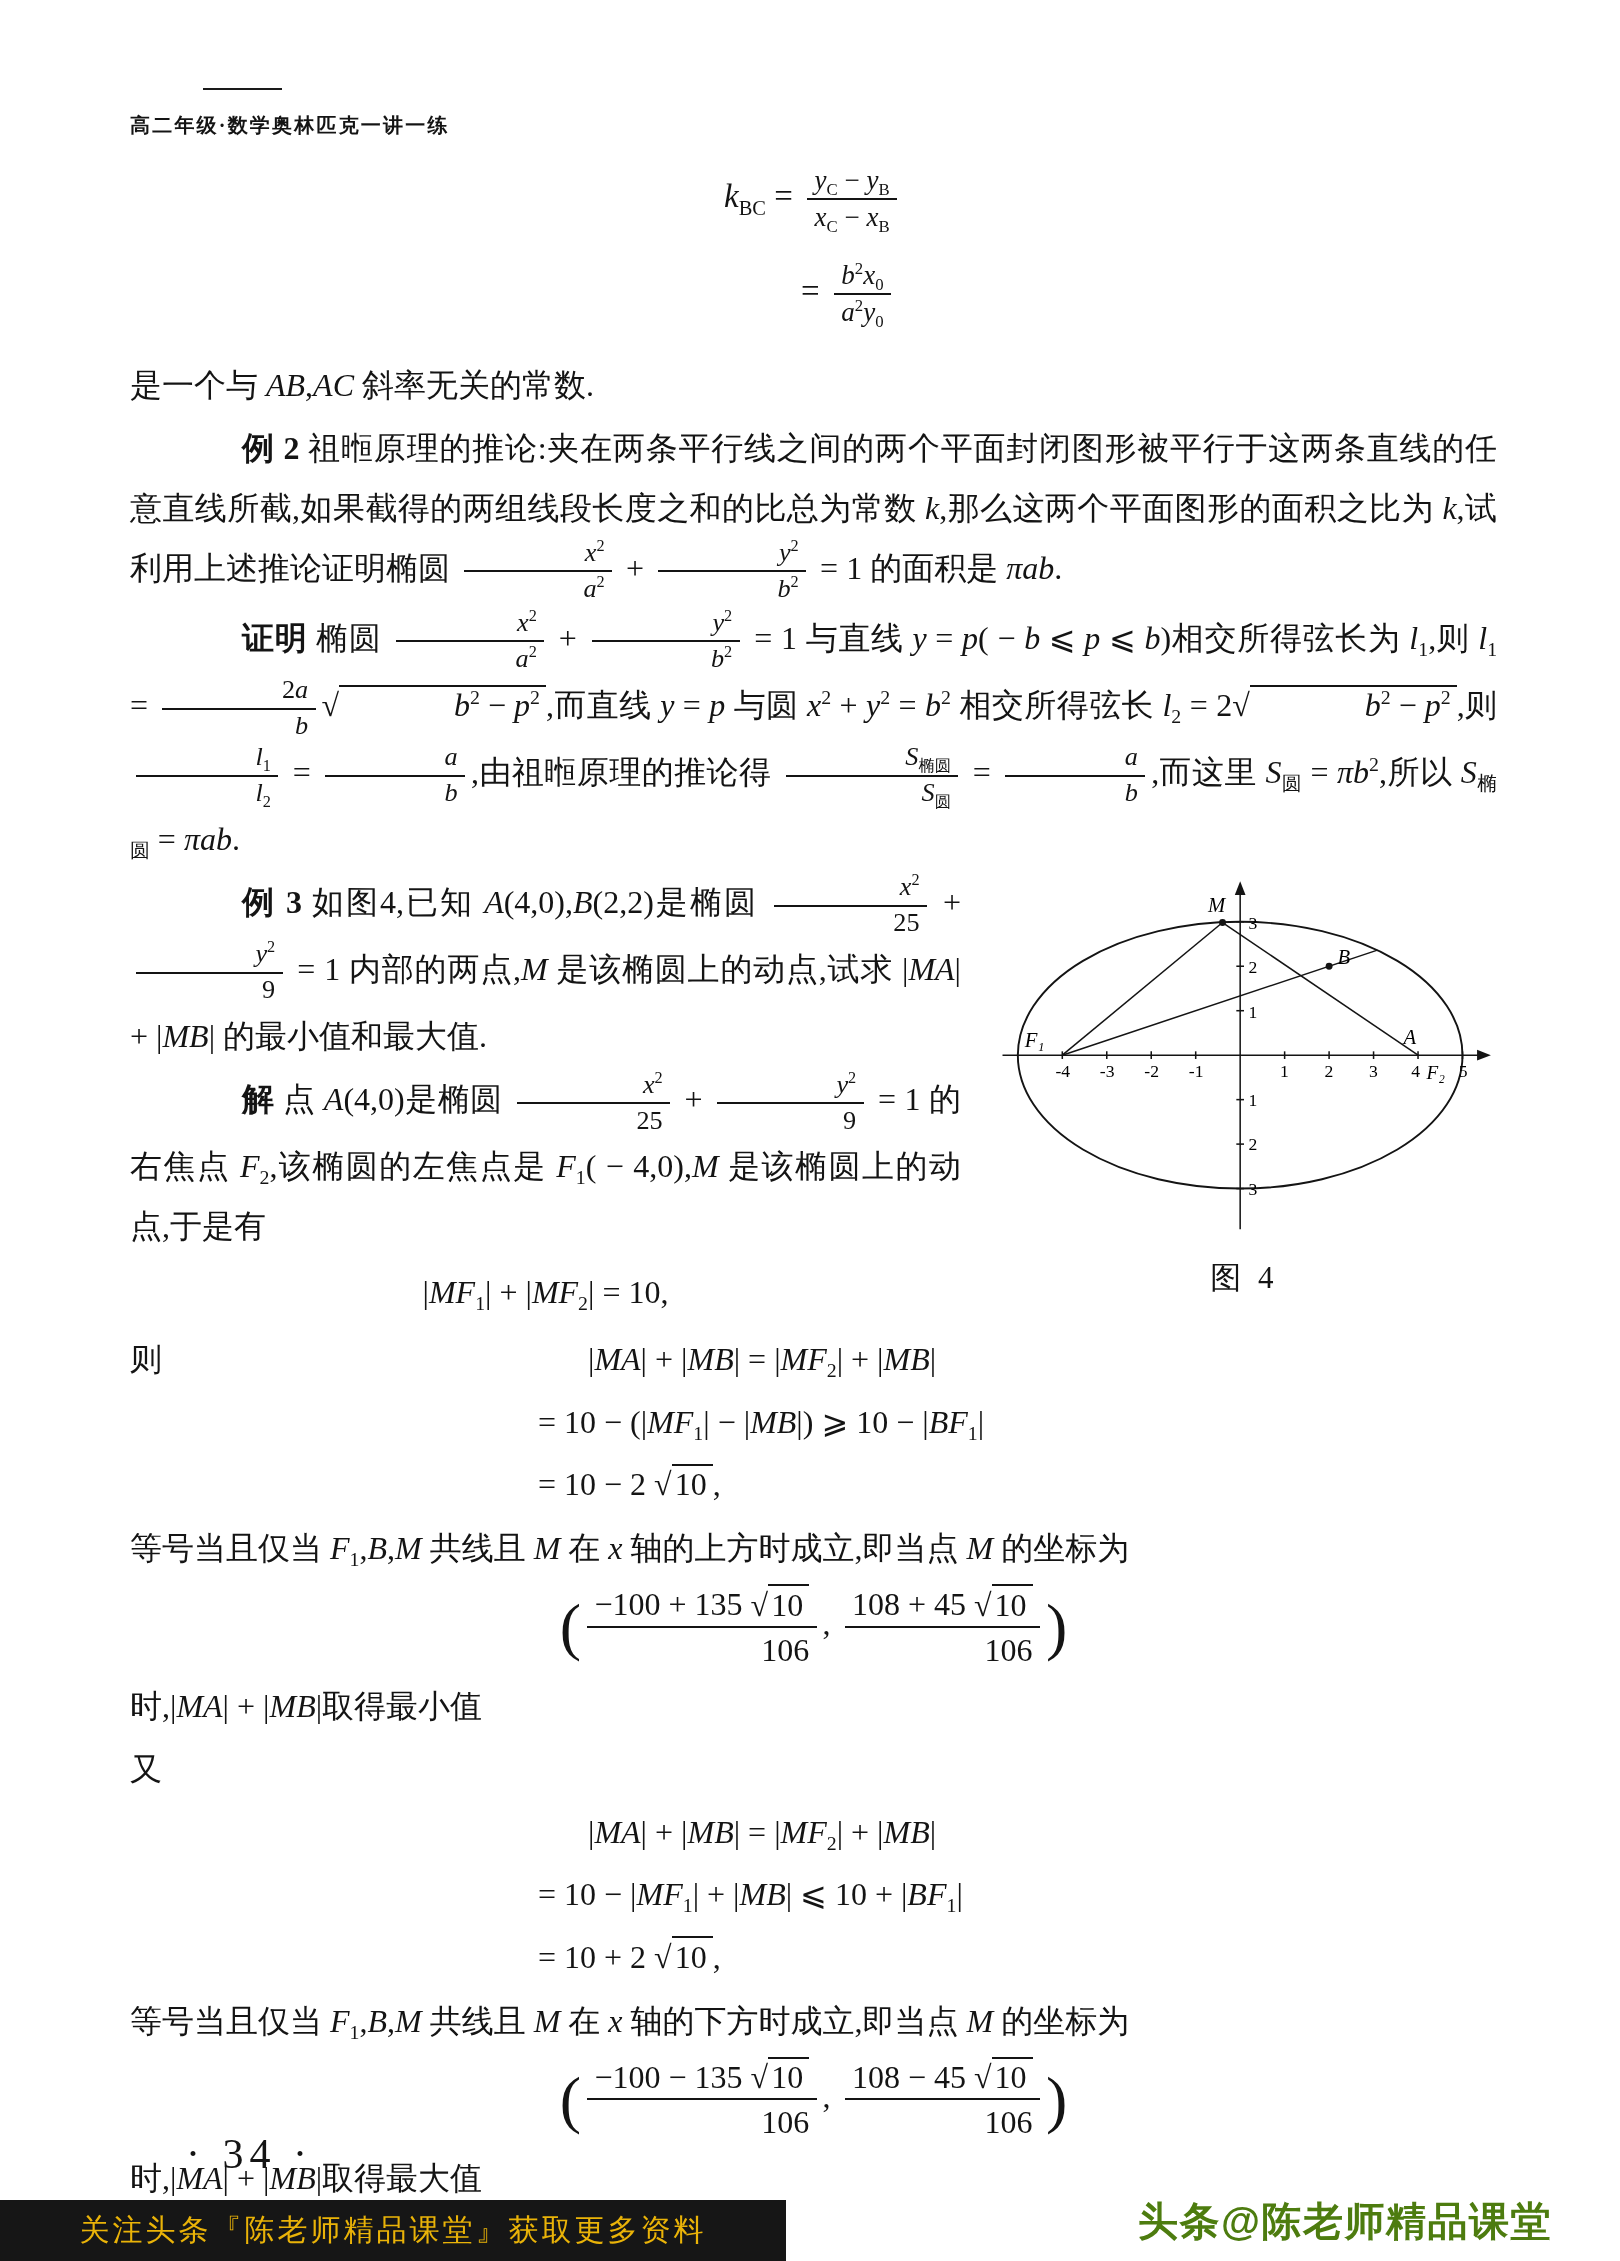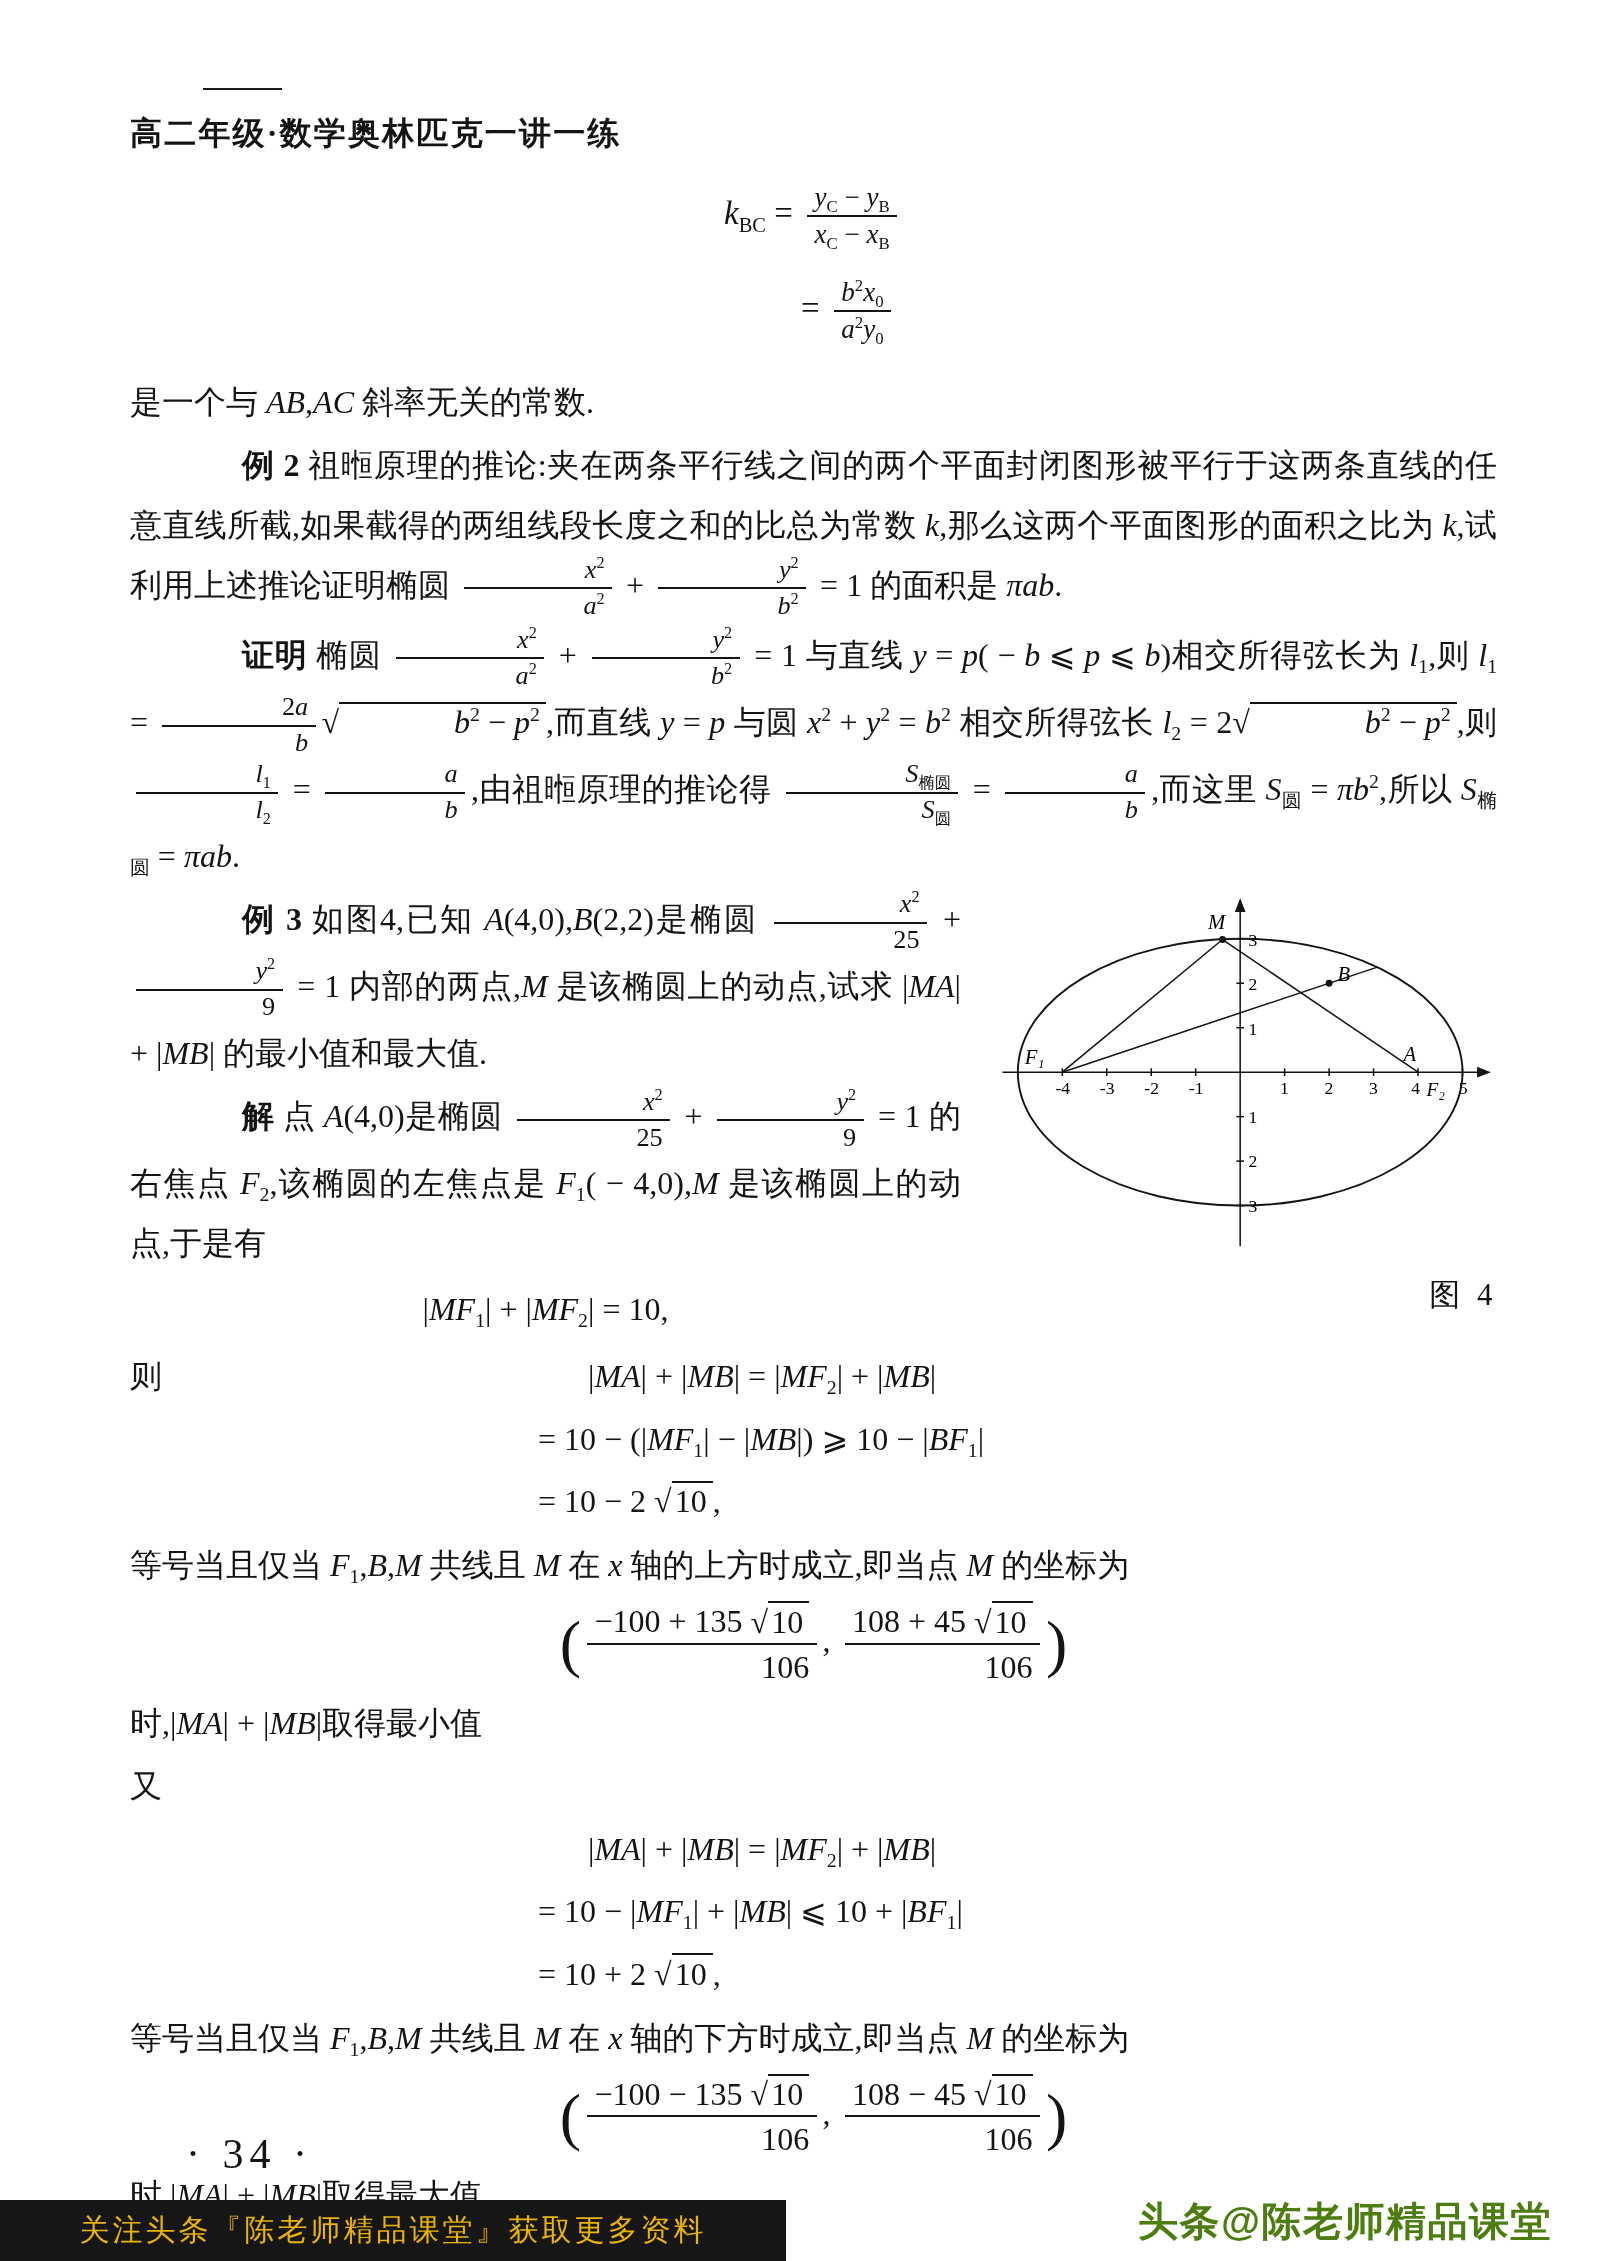--- a/index.html
+++ b/index.html
@@ -1,20 +1,20 @@
 <!DOCTYPE html>
 <html style="font-size:12px"><head>
 <meta charset="utf-8">
 <style>
   html,body{margin:0;padding:0;background:#e8e8e8;}
   .page{position:relative;width:1620px;height:2261px;background:#ffffff;overflow:hidden;
         font-family:"Liberation Serif","DejaVu Serif",serif;color:#141414;}
   .toprule{position:absolute;top:88px;left:203px;width:79px;height:2.2px;background:#1a1a1a;}
   .content{padding:112px 123px 0 130px;}
-  .header{font-size:32px;font-weight:bold;letter-spacing:2.2px;margin-bottom:25px;}
+  .header{font-size:20px;font-weight:bold;letter-spacing:2.2px;margin-bottom:25px;}
 
   .formula-block{width:fit-content;margin:19.4px auto 15px auto;font-size:33px;}
   .frow{margin:26px 0;white-space:nowrap;}
   .frow.second{margin-left:77px;}
 
   .para{font-size:32px;line-height:60px;text-align:justify;margin:3px 0;}
   .indent{text-indent:112px;}
   .center{font-size:32px;line-height:61px;text-align:center;margin:6px 0;}
   .eq{font-size:32px;line-height:61px;margin:1.5px 0;white-space:nowrap;}
   .eq1{margin-left:458px;}
@@ -32,21 +32,21 @@
   .frac .num{border-bottom:2.2px solid #141414;padding:0 7.4px 1.5px 7.4px;white-space:nowrap;}
   .frac .den{padding:1.5px 7.4px 0 7.4px;white-space:nowrap;}
   .sqrt{white-space:nowrap;}
   .sqrt .rad{font-style:normal;}
   .sqrt .radicand{border-top:2.2px solid #141414;padding:2.2px 6px 0 3px;display:inline-block;line-height:1.05;}
   .coord .frac{font-size:1em;line-height:1.25;}
   .big{font-size:2.0em;vertical-align:middle;line-height:0;font-weight:400;}
 
   .figure{float:right;width:506px;margin:3px 0 18px 30px;}
   .figure svg{display:block;width:506px;height:368px;}
-  .figcaption{text-align:right;font-size:31px;margin-top:13.4px;letter-spacing:4.5px;}
+  .figcaption{text-align:center;font-size:31px;margin-top:13.4px;letter-spacing:4.5px;}
 
   .pagenum{position:absolute;left:186px;bottom:83px;font-size:42px;letter-spacing:6px;}
   .footer-bar{position:absolute;left:0;bottom:0;width:786px;height:61px;background:#161616;
               color:#eab308;display:flex;align-items:center;justify-content:center;
               font-size:30px;letter-spacing:3px;font-family:"Liberation Sans","DejaVu Sans",sans-serif;}
   .footer-right{position:absolute;right:68px;bottom:12px;font-size:40px;color:#4d7c0f;font-weight:700;
               font-family:"Liberation Sans","DejaVu Sans",sans-serif;letter-spacing:1.5px;}
 </style>
 </head>
 <body>

